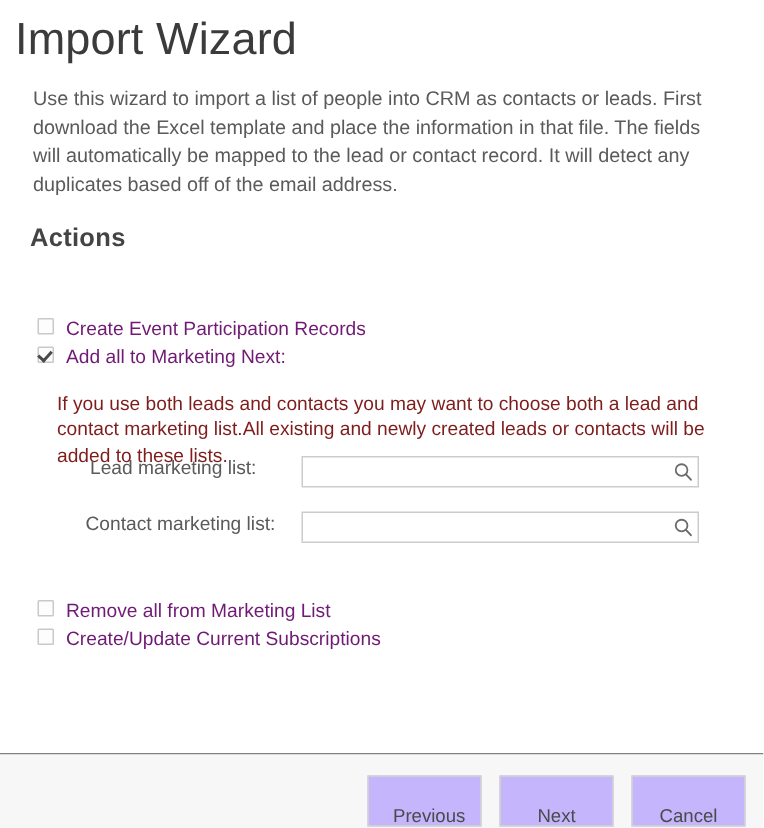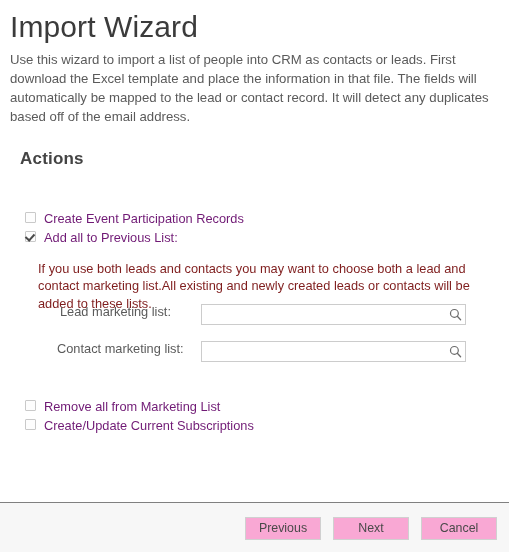--- a/index.html
+++ b/index.html
@@ -36,21 +36,21 @@
     font-weight: 300;
     color: #3b3b3b;
     letter-spacing: 0.1px;
     margin: 0 0 6px 0;
     white-space: nowrap;
   }
   .intro {
     font-size: 13.2px;
     line-height: 19px;
     color: #5a5a5a;
-    margin: 0;
+    margin: 12px;
     max-width: 492px;
   }
   .section-heading {
     font-size: 17px;
     font-weight: bold;
     color: #444444;
     margin: 0;
     position: absolute;
     left: 20px;
     top: 149px;
@@ -174,29 +174,29 @@
     position: absolute;
     right: 12px;
     top: 14px;
     display: flex;
     gap: 12px;
   }
   .btn {
     width: 76px;
     height: 23px;
     box-sizing: border-box;
-    background: #f9a8d4;
+    background: #c4b5fd;
     border: 1px solid #d0d0d0;
     color: #4a4a4a;
     font-family: "Liberation Sans", sans-serif;
     font-size: 12.4px;
     line-height: 21px;
     text-align: center;
     cursor: pointer;
-    padding: 0;
+    padding: 16px;
   }
 </style>
 </head>
 <body>
 
 <div id="page">
 
   <div class="content">
     <h1 class="page-title">Import Wizard</h1>
     <p class="intro">Use this wizard to import a list of people into CRM as contacts or leads. First download the Excel template and place the information in that file. The fields will automatically be mapped to the lead or contact record. It will detect any duplicates based off of the email address.</p>
@@ -204,21 +204,21 @@
 
   <h2 class="section-heading">Actions</h2>
 
   <div class="check-row row-create-event">
     <span class="cbox"></span>
     <span class="cb-label">Create Event Participation Records</span>
   </div>
 
   <div class="check-row row-add-all">
     <span class="cbox checked"></span>
-    <span class="cb-label">Add all to Previous List:</span>
+    <span class="cb-label">Add all to Marketing Next:</span>
   </div>
 
   <p class="sub-paragraph">If you use both leads and contacts you may want to choose both a lead and contact marketing list.All existing and newly created leads or contacts will be added to these lists.</p>
 
   <div class="field-row field-lead">
     <span class="field-label">Lead marketing list:</span>
   </div>
   <div class="lookup lookup-lead">
     <input type="text" value="" style="">
     <span class="lookup-btn">

